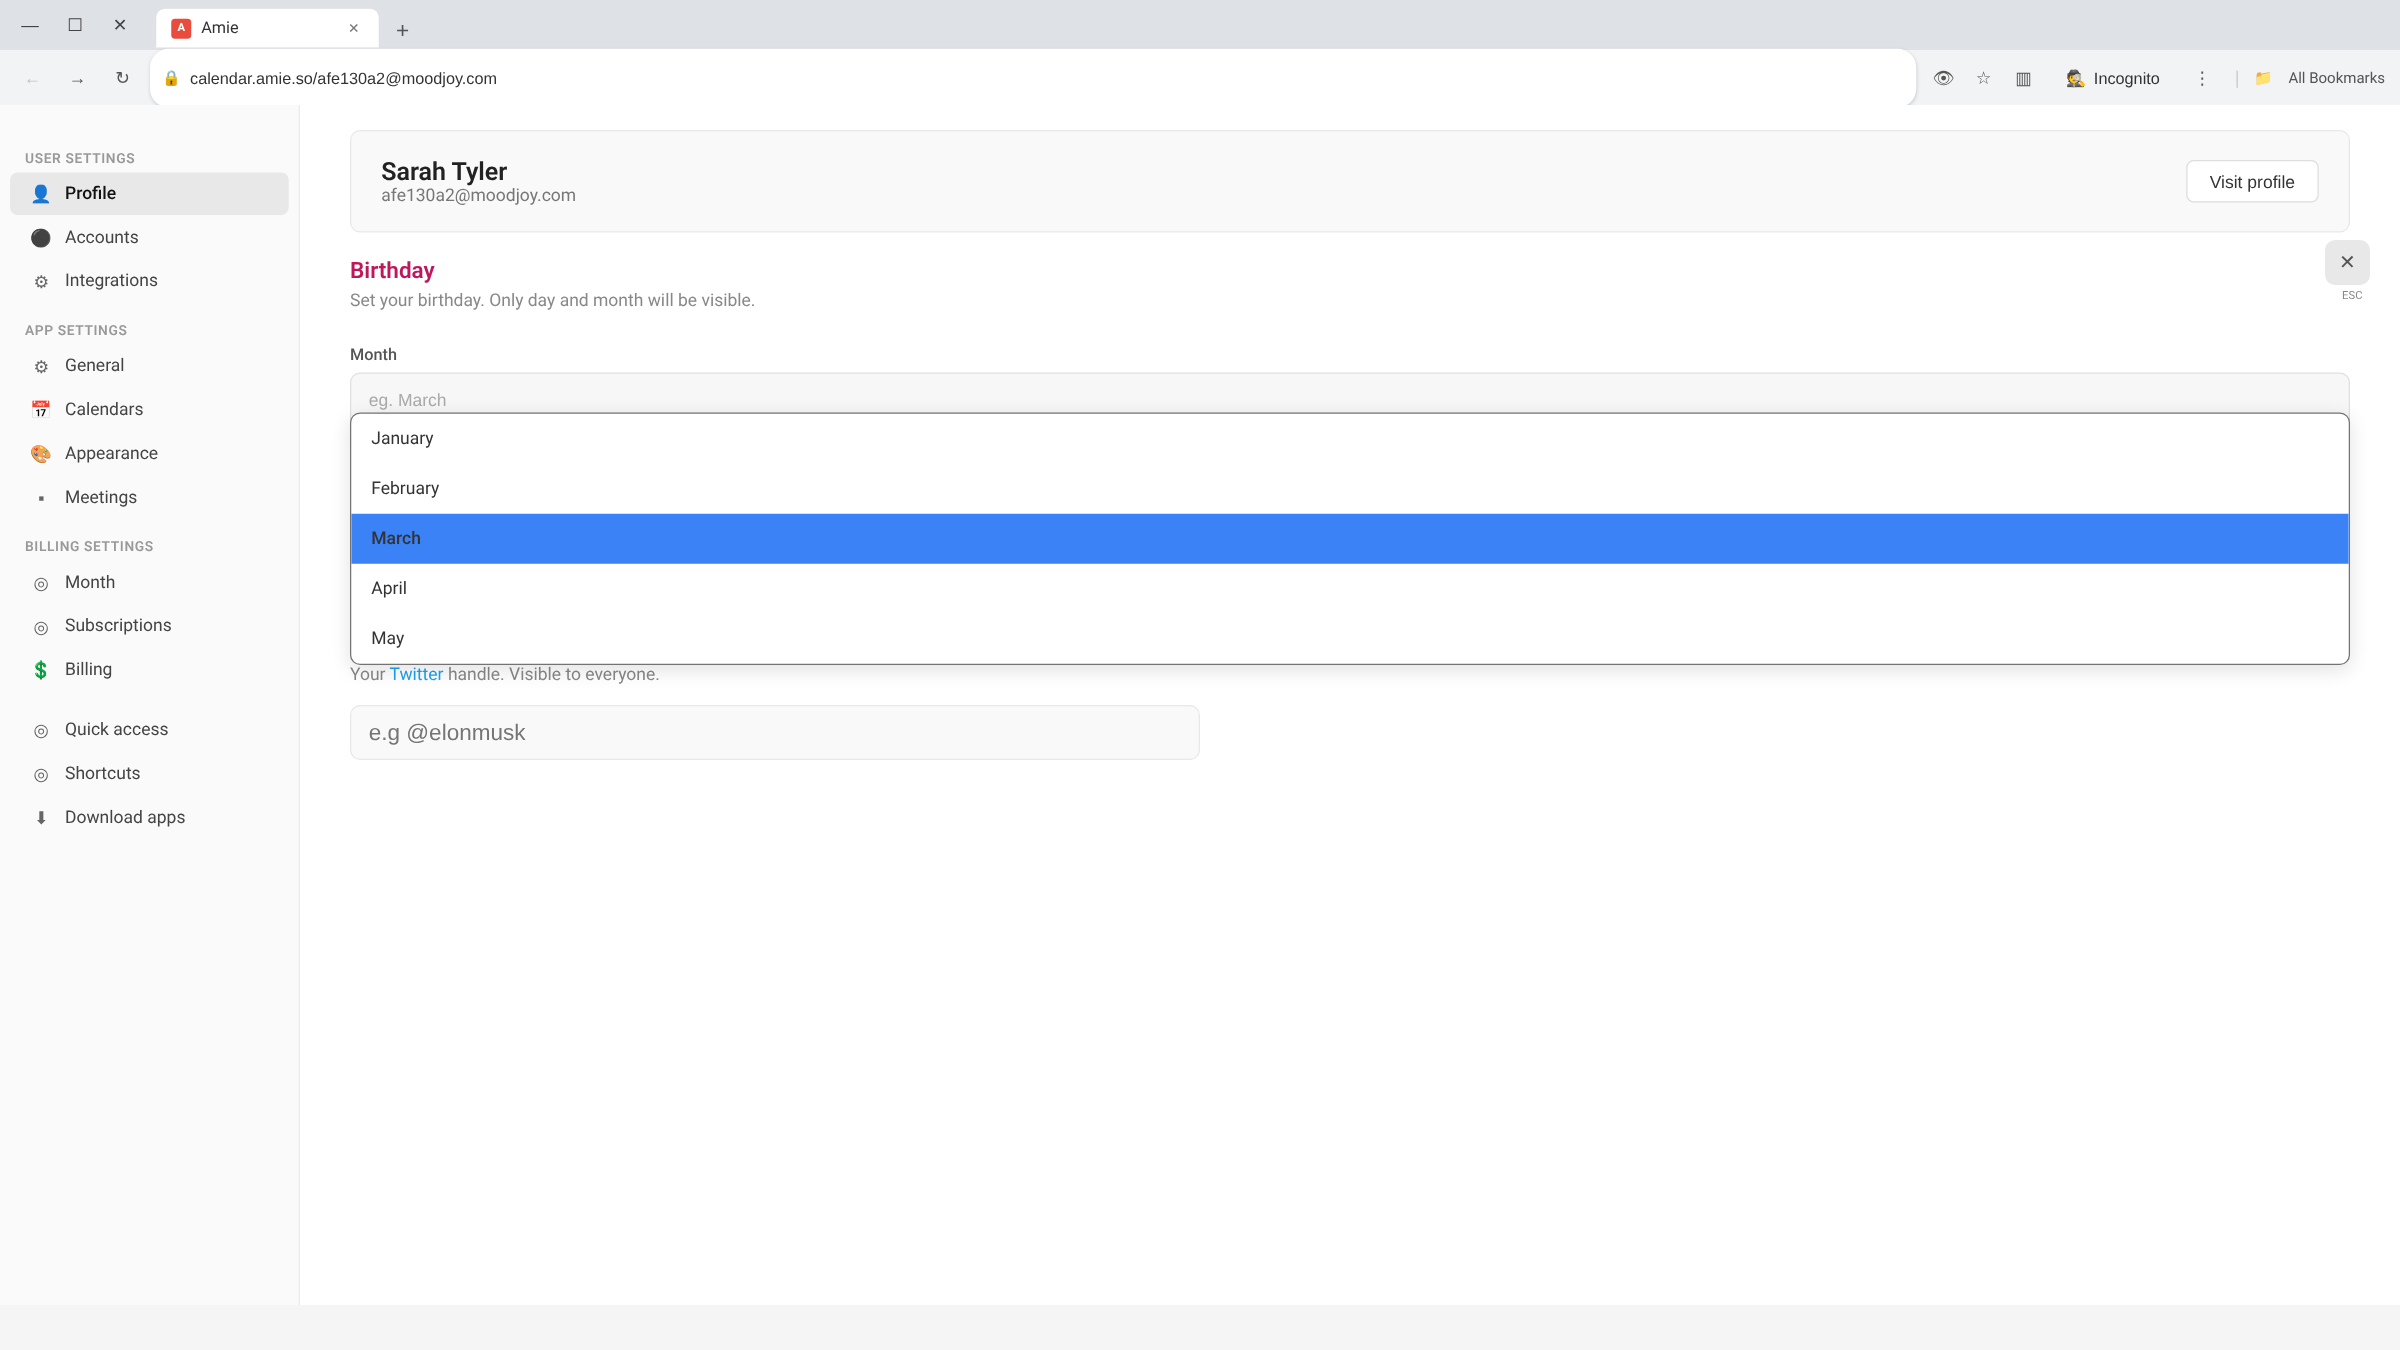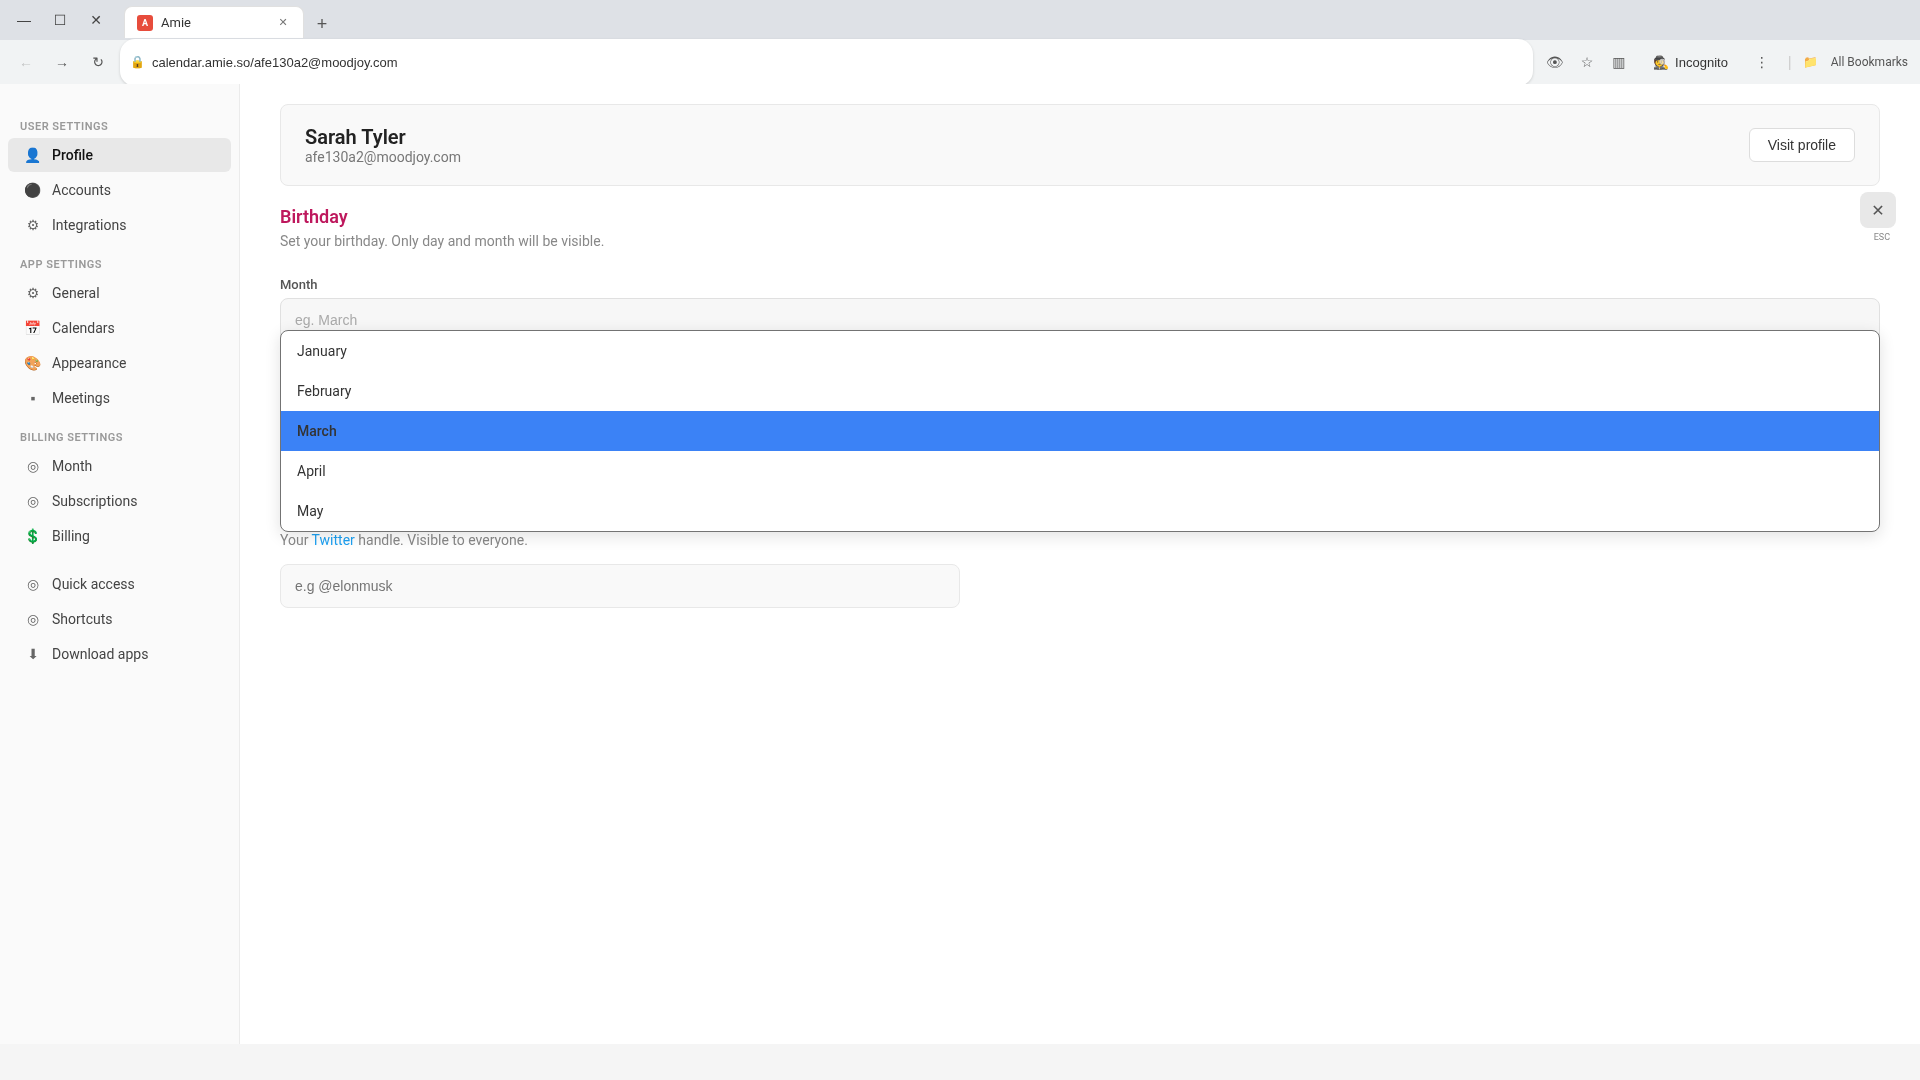--- a/index.html
+++ b/index.html
@@ -431,21 +431,21 @@
       color: #1da1f2;
       text-decoration: none;
     }
     .twitter-input {
       width: 100%;
       max-width: 680px;
       height: 44px;
       border: 1px solid #e8e8e8;
       border-radius: 8px;
       padding: 0 14px;
-      font-size: 14px;
+      font-size: 18px;
       color: #aaa;
       background: #f9f9f9;
       outline: none;
     }
 
     
     .close-overlay-btn {
       position: fixed;
       right: 24px;
       top: 192px;

